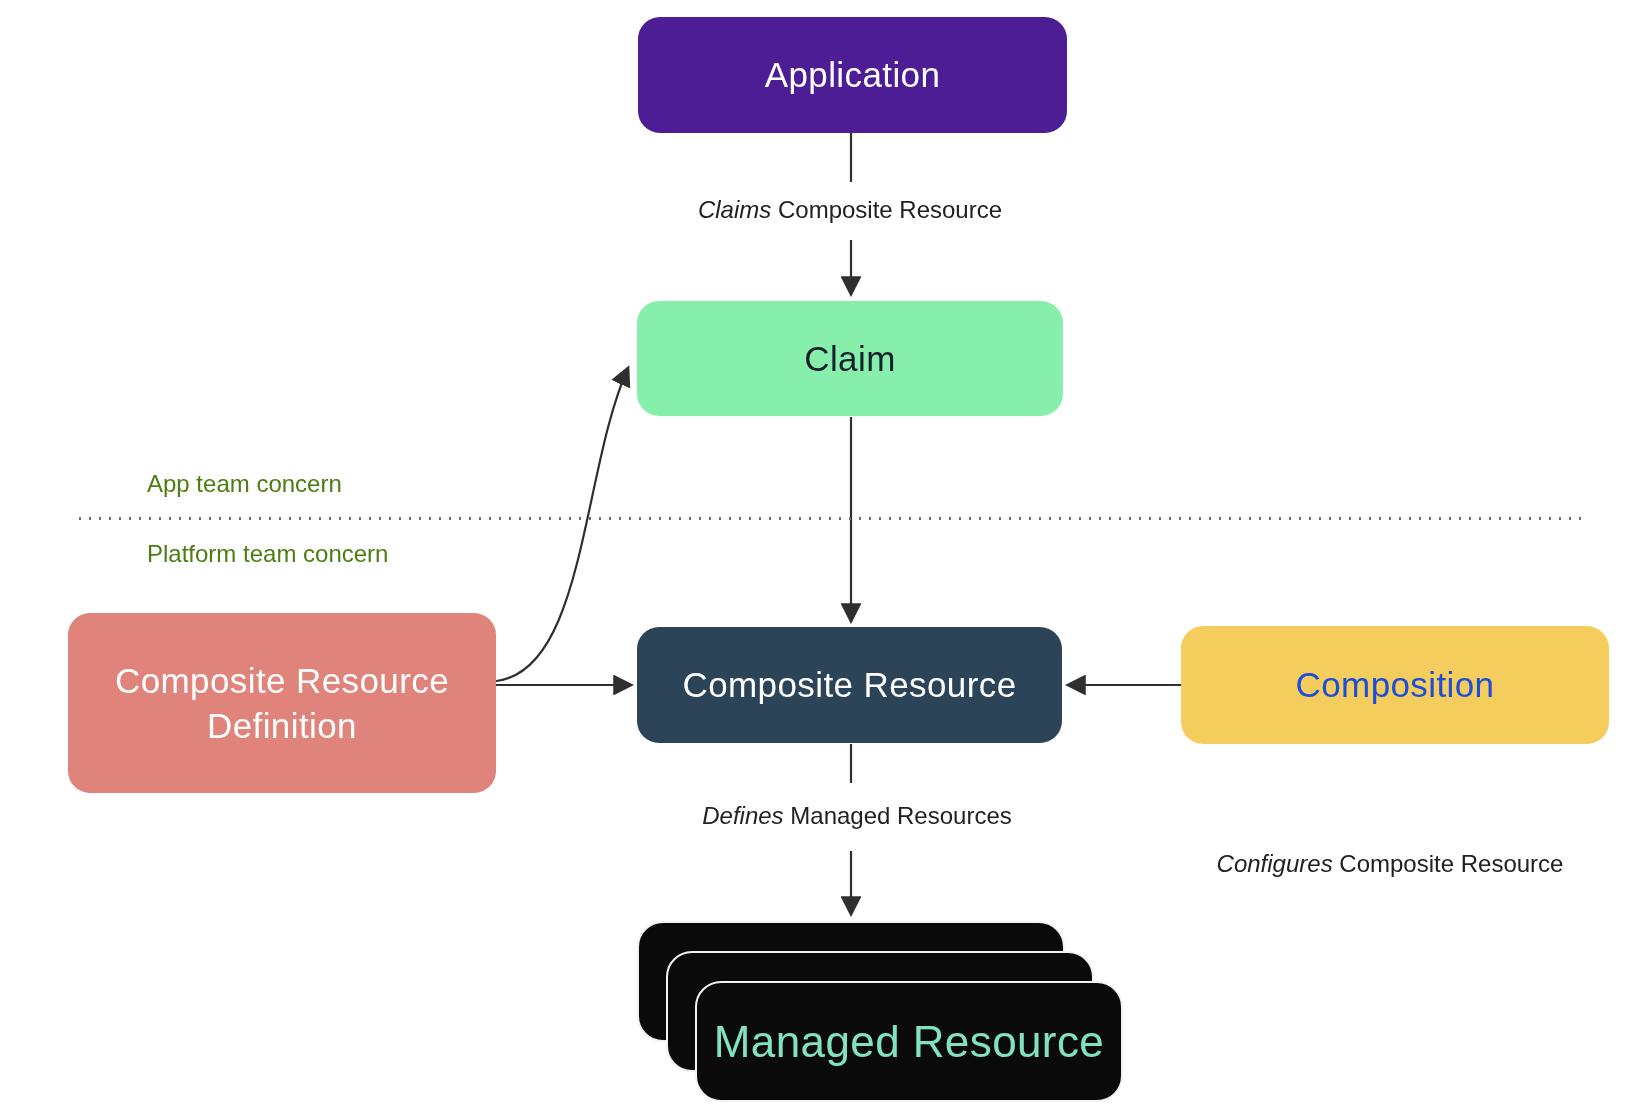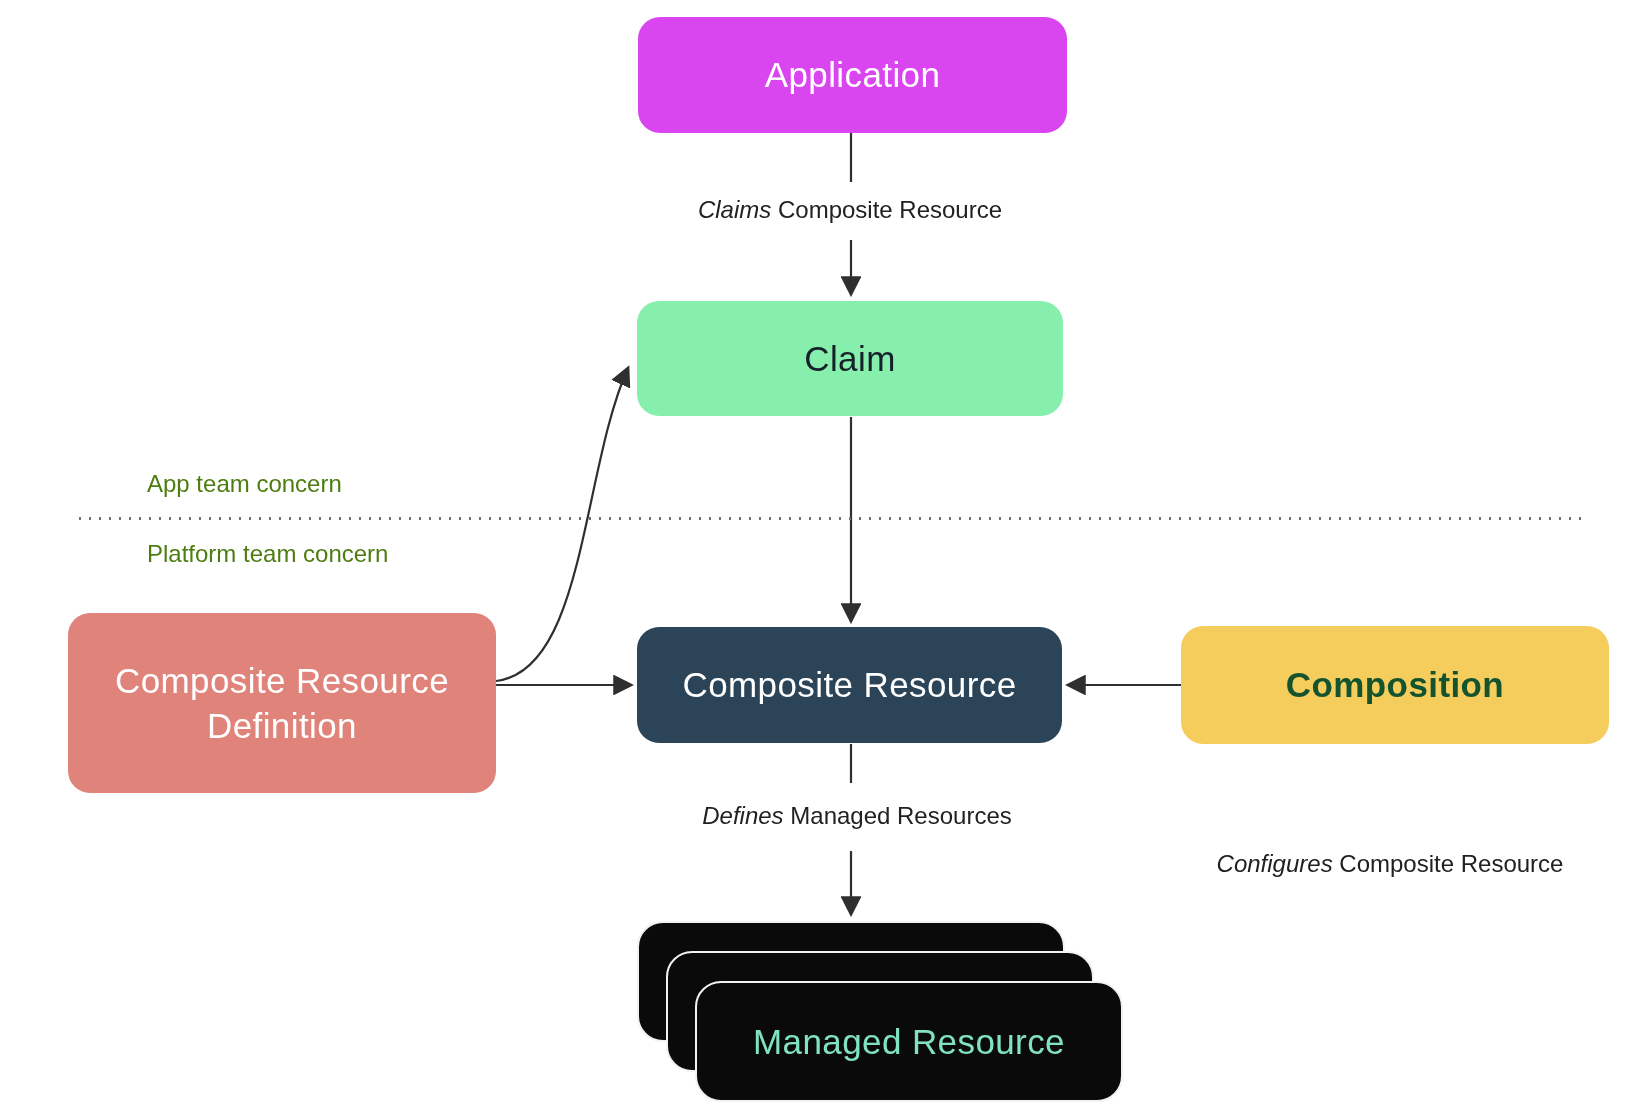--- a/index.html
+++ b/index.html
@@ -23,21 +23,21 @@
   .n-xrd  {left:68px; top:613px;width:428px;height:180px;line-height:1.3;padding:0 24px;box-sizing:border-box;}
   .n-xr   {left:637px;top:627px;width:425px;height:116px;}
   .n-comp {left:1181px;top:626px;width:428px;height:118px;}
   .managed{
     position:absolute;width:428px;height:121px;
     border-radius:26px;border:2px solid #f2f2f2;box-sizing:border-box;
   }
   .m-back {left:637px;top:921px;}
   .m-mid  {left:666px;top:951px;}
   .m-front{left:695px;top:981px;display:flex;align-items:center;justify-content:center;
-           font-size:35px;letter-spacing:.4px;}
+           font-size:44px;letter-spacing:.4px;}
   .edge-label{
     position:absolute;font-size:24px;color:#212121;
     white-space:nowrap;transform:translateX(-50%);
   }
   .verb{font-style:italic;}
   .zone-label{position:absolute;font-size:24px;color:#4d7c0f;white-space:nowrap;}
   .zl-app{left:147px;top:470px;}
   .zl-platform{left:147px;top:540px;}
   .el-claims{left:850px;top:196px;}
   .el-defines{left:269px;top:802px;}
@@ -62,29 +62,29 @@
     <path d="M851 133 V182" stroke-width="2.2" stroke="#2F2F2F"></path>
     <path d="M851 240 V294" stroke-width="2.2" marker-end="url(#arrowhead)" stroke="#2F2F2F"></path>
     <path d="M851 417 V621" stroke-width="2.2" marker-end="url(#arrowhead)" stroke="#2F2F2F"></path>
     <path d="M496 685 H631" stroke-width="2.2" marker-end="url(#arrowhead)" stroke="#2F2F2F"></path>
     <path d="M1181 685 H1068" stroke-width="2.2" marker-end="url(#arrowhead)" stroke="#2F2F2F"></path>
     <path d="M851 744 V783" stroke-width="2.2" stroke="#2F2F2F"></path>
     <path d="M851 851 V914" stroke-width="2.2" marker-end="url(#arrowhead)" stroke="#2F2F2F"></path>
     <path d="M496 681 C585 671 582 470 628 368" stroke-width="2.2" marker-end="url(#arrowhead)" stroke="#2F2F2F"></path>
   </svg>
 
-  <div class="node n-app" style="background-color: #d946ef; color: rgb(255, 255, 255);">Application</div>
+  <div class="node n-app" style="background-color: #4c1d95; color: rgb(255, 255, 255);">Application</div>
 
   <div class="node n-claim" style="background-color: #86efac; color: rgb(22, 32, 43);">Claim</div>
 
   <div class="node n-xrd" style="background-color: rgb(224, 131, 123); color: rgb(255, 255, 255);">Composite Resource Definition</div>
 
   <div class="node n-xr" style="background-color: rgb(43, 68, 87); color: rgb(255, 255, 255);">Composite Resource</div>
 
-  <div class="node n-comp" style="background-color: rgb(244, 205, 93); color: #14532d; font-weight: bold;">Composition</div>
+  <div class="node n-comp" style="background-color: rgb(244, 205, 93); color: #1d4ed8;">Composition</div>
 
   <div class="managed m-back" style="background-color: rgb(10, 10, 10);"></div>
   <div class="managed m-mid" style="background-color: rgb(10, 10, 10);"></div>
   <div class="managed m-front" style="background-color: rgb(10, 10, 10); color: rgb(128, 226, 190);">
     <span>Managed Resource</span>
   </div>
 
   <div class="divider"></div>
   <div class="zone-label zl-app">App team concern</div>
   <div class="zone-label zl-platform">Platform team concern</div>

